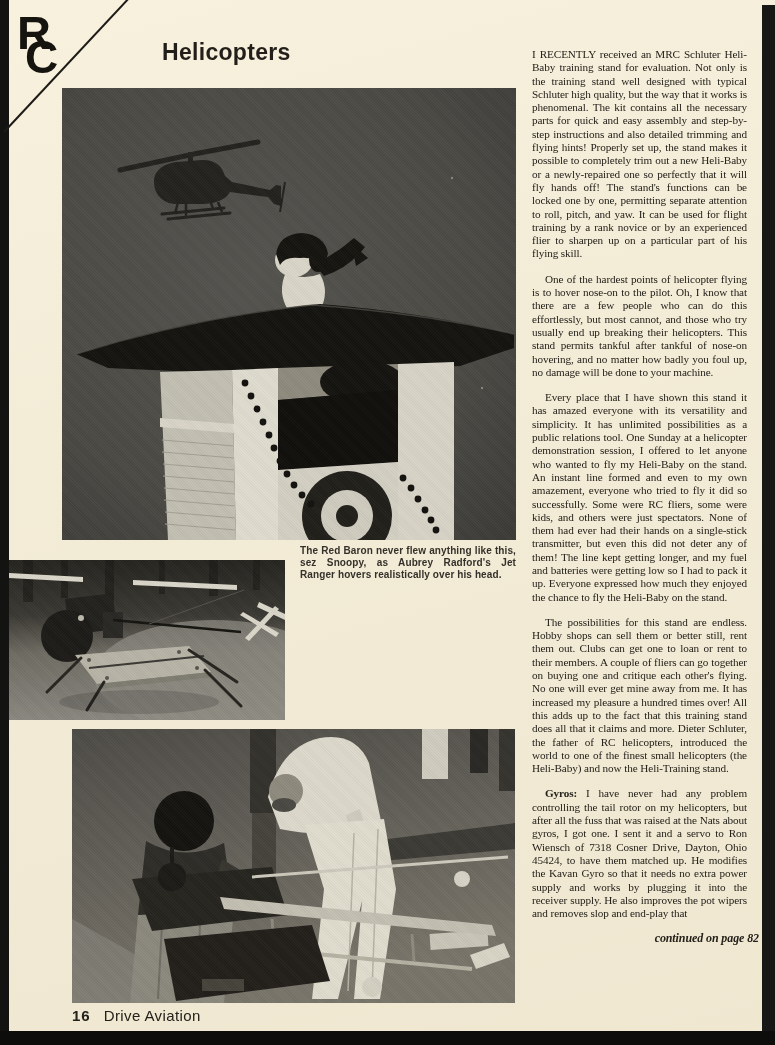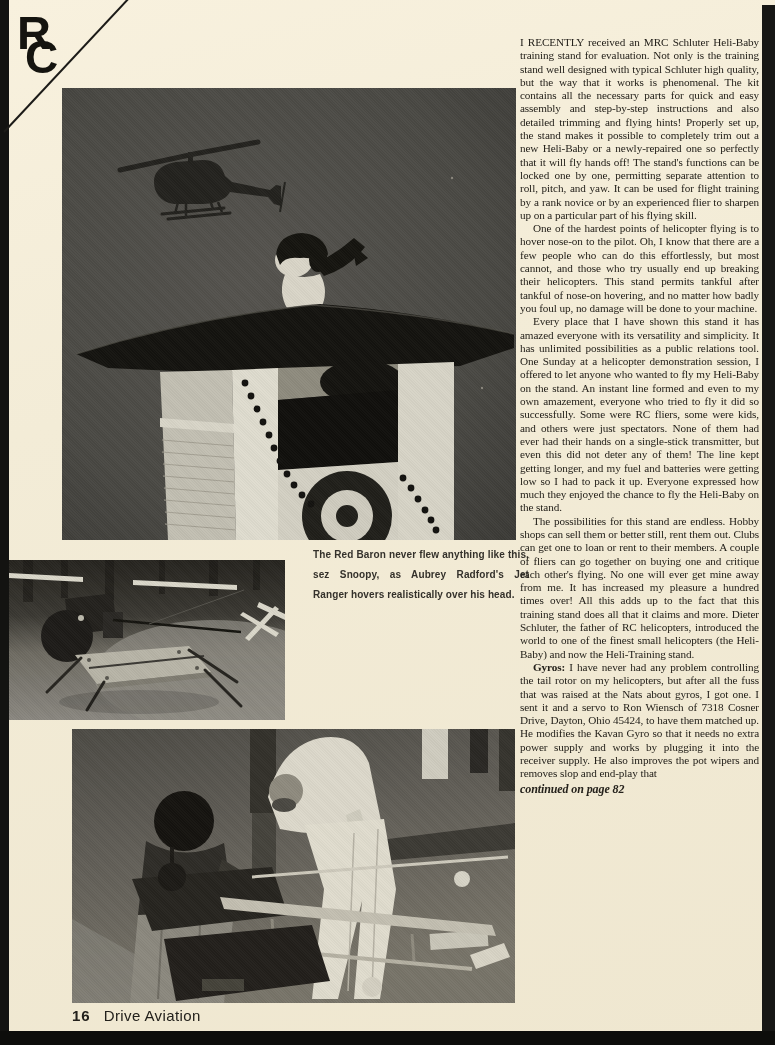--- a/index.html
+++ b/index.html
@@ -19,28 +19,28 @@
     font-family:"Liberation Sans",sans-serif;}
   .rc-r{left:17px;top:9px;font-size:47px;}
   .rc-c{left:25px;top:34px;font-size:46px;}
   
   .title{left:162px;top:39px;font-size:23px;font-weight:bold;letter-spacing:.3px;}
   .author{left:358px;top:41px;font-size:21px;font-weight:bold;letter-spacing:.2px;}
   
   .article{left:520px;top:36px;width:239px;font-family:"Liberation Serif",serif;
     font-size:11.2px;line-height:13.3px;text-align:justify;color:#24211b;
     letter-spacing:-0.1px;}
-  .article p{margin:0;text-indent:13px;}
+  .article p{margin:12px;text-indent:13px;}
   .article p.first{text-indent:0;}
   .article b{font-weight:bold;}
   .continued{font-family:"Liberation Serif",serif;font-style:italic;font-weight:bold;
-    font-size:12px;margin-top:2px;}
-  
-  .caption{width:216px;font-size:10px;line-height:20px;font-weight:bold;
-    text-align:justify;color:#34312b;letter-spacing:.1px;margin-left:13px;}
+    font-size:12px;text-align:right;margin-top:2px;}
+  
+  .caption{width:216px;font-size:10px;line-height:12px;font-weight:bold;
+    text-align:justify;color:#34312b;letter-spacing:.1px;}
   .cap1{left:300px;top:545px;}
   .cap2{left:300px;top:618px;}
   .cap3{left:300px;top:688px;}
   
   .photo{overflow:hidden;}
   .ht{position:absolute;inset:0;pointer-events:none;opacity:.5;
     background-image:repeating-linear-gradient(45deg,rgba(255,255,255,.05) 0 1px,rgba(0,0,0,.06) 1px 2px);}
   .p1{left:62px;top:88px;width:454px;height:452px;}
   .p2{left:9px;top:560px;width:276px;height:160px;}
   .p3{left:72px;top:729px;width:443px;height:274px;}
@@ -60,20 +60,21 @@
 
   <svg class="abs corner-svg" width="140" height="140">
     <line x1="131" y1="-4" x2="4" y2="132" stroke="#1c1b18" stroke-width="2"></line>
   </svg>
 
   <div class="rc-logo">
     <span class="rc-r">R</span>
     <span class="rc-c">C</span>
   </div>
 
+  <div class="abs title">Helicopters</div>
 
   <div class="abs photo p1">
     <svg width="454" height="452" viewBox="0 0 454 452">
       <defs>
         <radialGradient id="sky1" cx="42%" cy="42%" r="85%">
           <stop offset="0%" stop-color="#55534e"></stop>
           <stop offset="60%" stop-color="#4a4944"></stop>
           <stop offset="100%" stop-color="#3a3935"></stop>
         </radialGradient>
       </defs>

